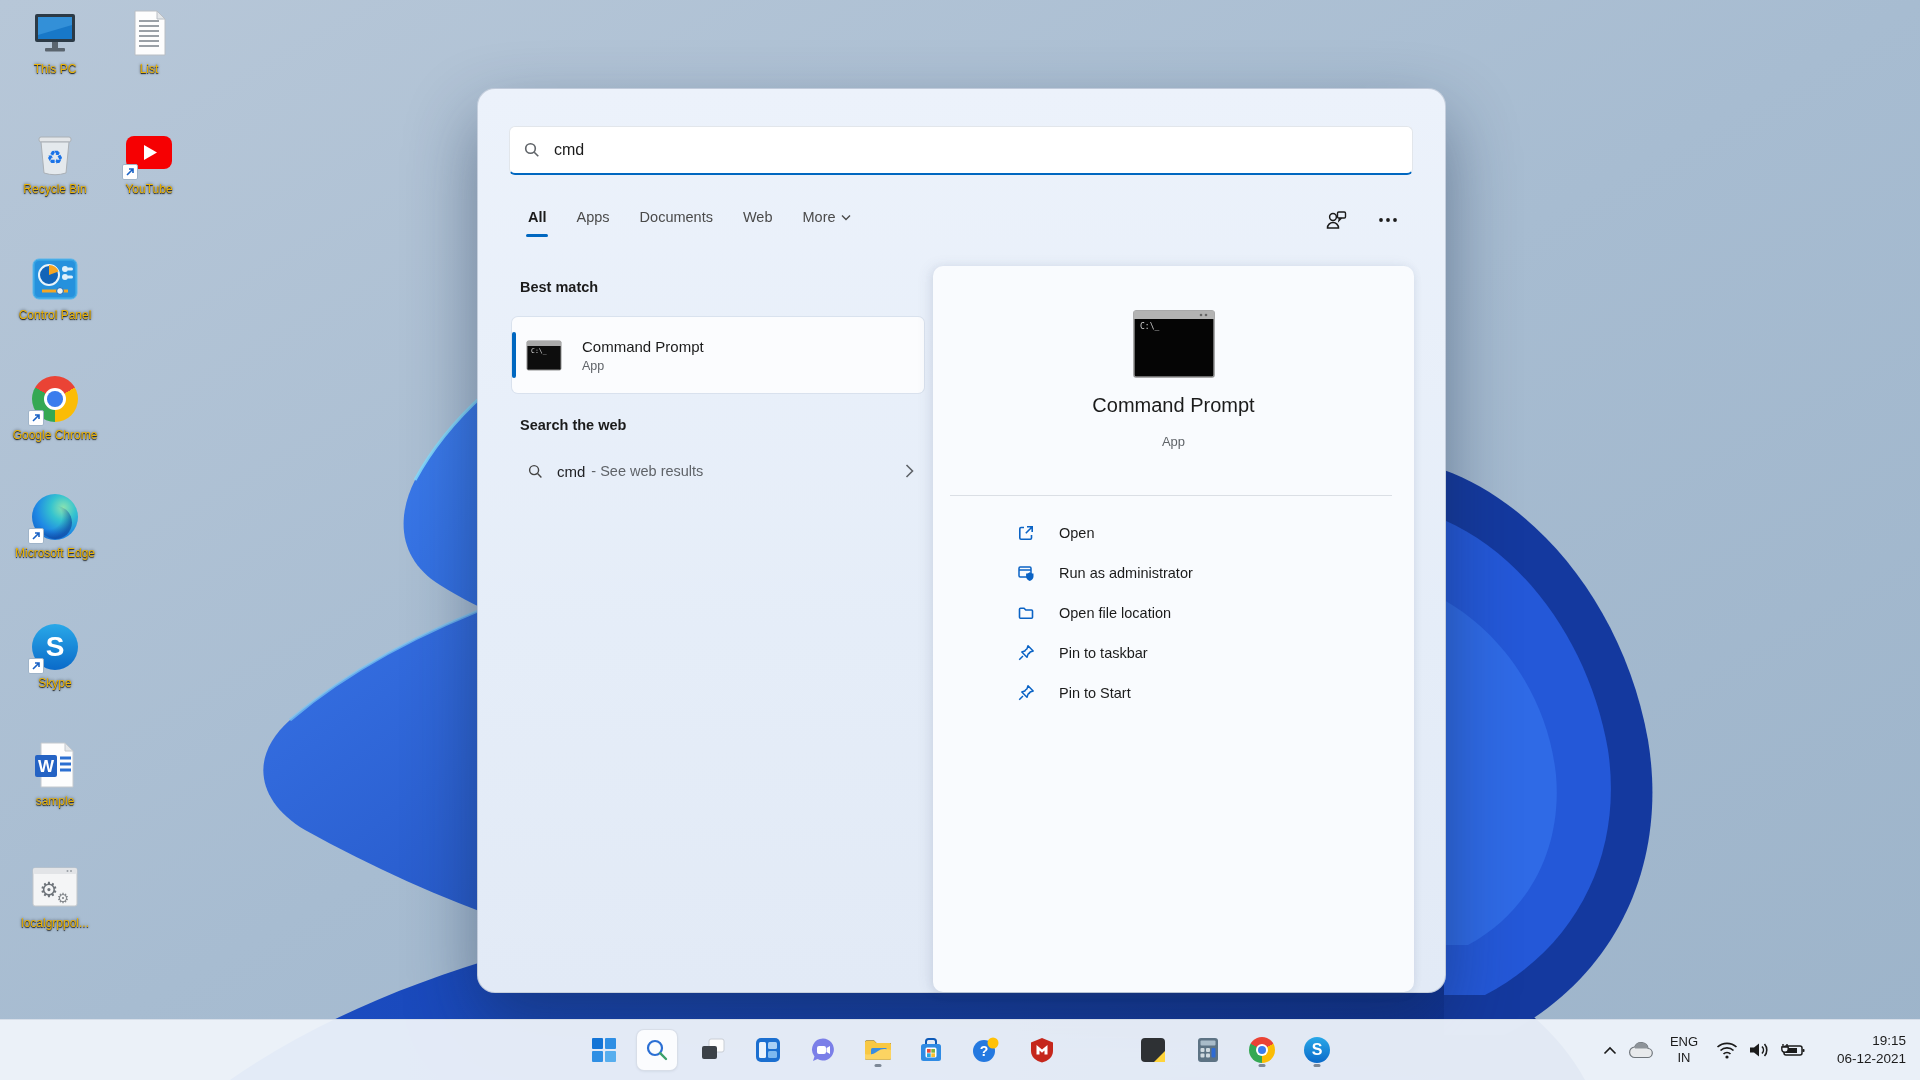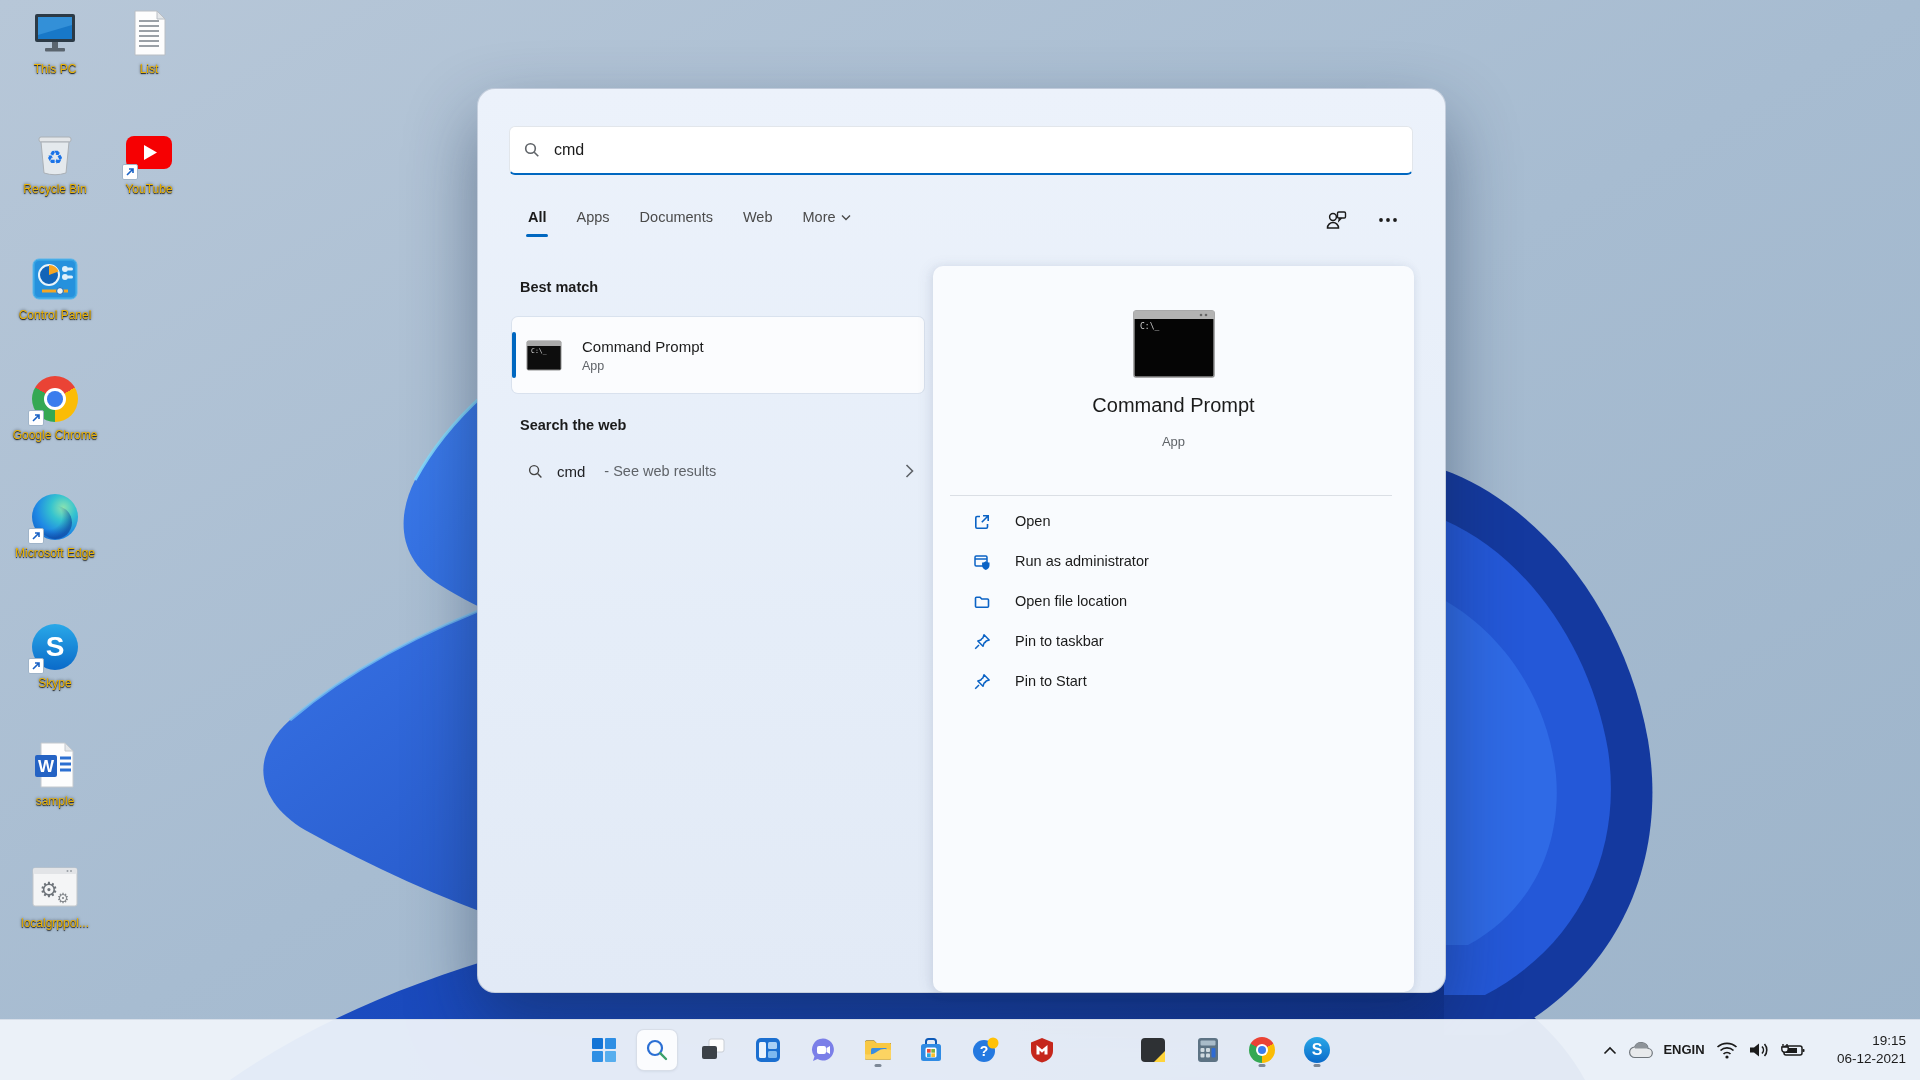--- a/index.html
+++ b/index.html
@@ -46,41 +46,41 @@
 
   .sec-header{position:absolute;left:42px;font-size:14.5px;font-weight:bold;color:#1b1b1b;}
   .bm-card{position:absolute;left:34px;top:228px;width:412px;height:76px;background:rgba(255,255,255,.8);border-radius:6px;
     box-shadow:0 0 0 1px rgba(190,200,215,.35);display:flex;align-items:center;cursor:pointer;}
   .bm-accent{position:absolute;left:0;top:15px;width:4px;height:46px;border-radius:2px;background:#0067c0;}
   .bm-title{font-size:15px;color:#1b1b1b;}
   .bm-sub{font-size:12.5px;color:#5f6368;margin-top:4px;}
 
   .web-row{position:absolute;left:34px;top:356px;width:412px;height:52px;display:flex;align-items:center;cursor:pointer;border-radius:6px;}
   .web-q{font-size:15px;color:#202124;margin-left:14px;}
-  .web-sfx{font-size:14.5px;color:#5f6368;margin-left:19px;}
+  .web-sfx{font-size:14.5px;color:#5f6368;margin-left:6px;}
   .web-chev{margin-left:auto;margin-right:10px;}
 
   .details{position:absolute;left:455px;top:177px;width:481px;height:726px;background:#f9fbfe;border-radius:10px;
     box-shadow:-4px 0 14px rgba(60,80,110,.08),0 2px 8px rgba(60,80,110,.10);}
   .d-icon{position:absolute;left:50%;transform:translateX(-50%);top:44px;}
   .d-title{position:absolute;left:0;right:0;top:128px;text-align:center;font-size:20px;color:#1b1b1b;}
   .d-sub{position:absolute;left:0;right:0;top:168px;text-align:center;font-size:13px;color:#5f6368;}
   .d-div{position:absolute;left:17px;right:22px;top:229px;height:1px;background:#dbdfe5;}
   .actions{position:absolute;left:0;right:0;top:247px;}
-  .act-row{height:40px;display:flex;align-items:flex-start;padding-left:40px;cursor:pointer;}
+  .act-row{height:40px;display:flex;align-items:center;padding-left:40px;cursor:pointer;margin-left:44px;}
   .act-row .alabel{margin-left:24px;font-size:14.5px;color:#1b1b1b;}
 
   
   .taskbar{position:absolute;left:0;right:0;bottom:0;height:60px;background:rgba(238,243,250,.95);
     border-top:1px solid rgba(205,214,226,.7);}
   .tb-btn{position:absolute;top:10px;width:40px;height:40px;border-radius:7px;display:flex;align-items:center;justify-content:center;cursor:pointer;}
   .tb-btn.active{background:rgba(255,255,255,.85);box-shadow:0 0 0 1px #d8dee8,0 1px 3px rgba(80,95,115,.18);}
   .run-dot{position:absolute;left:50%;transform:translateX(-50%);bottom:3px;width:7px;height:3px;border-radius:2px;background:#7d8896;}
-  .tray-txt{position:absolute;top:8px;display:flex;flex-direction:row;align-items:center;justify-content:center;height:44px;
-    font-size:13px;color:#1b1b1b;line-height:1.25;cursor:default;font-weight:bold;}
+  .tray-txt{position:absolute;top:8px;display:flex;flex-direction:column;align-items:center;justify-content:center;height:44px;
+    font-size:13px;color:#1b1b1b;line-height:1.25;cursor:default;}
   .clock{position:absolute;top:8px;height:44px;display:flex;flex-direction:column;align-items:flex-end;justify-content:center;
     font-size:13.5px;color:#1b1b1b;line-height:1.3;cursor:default;}
 </style>
 </head>
 <body>
 
 <div class="screen">
 
   <svg class="wallpaper" viewBox="0 0 1920 1080">
     <defs>

